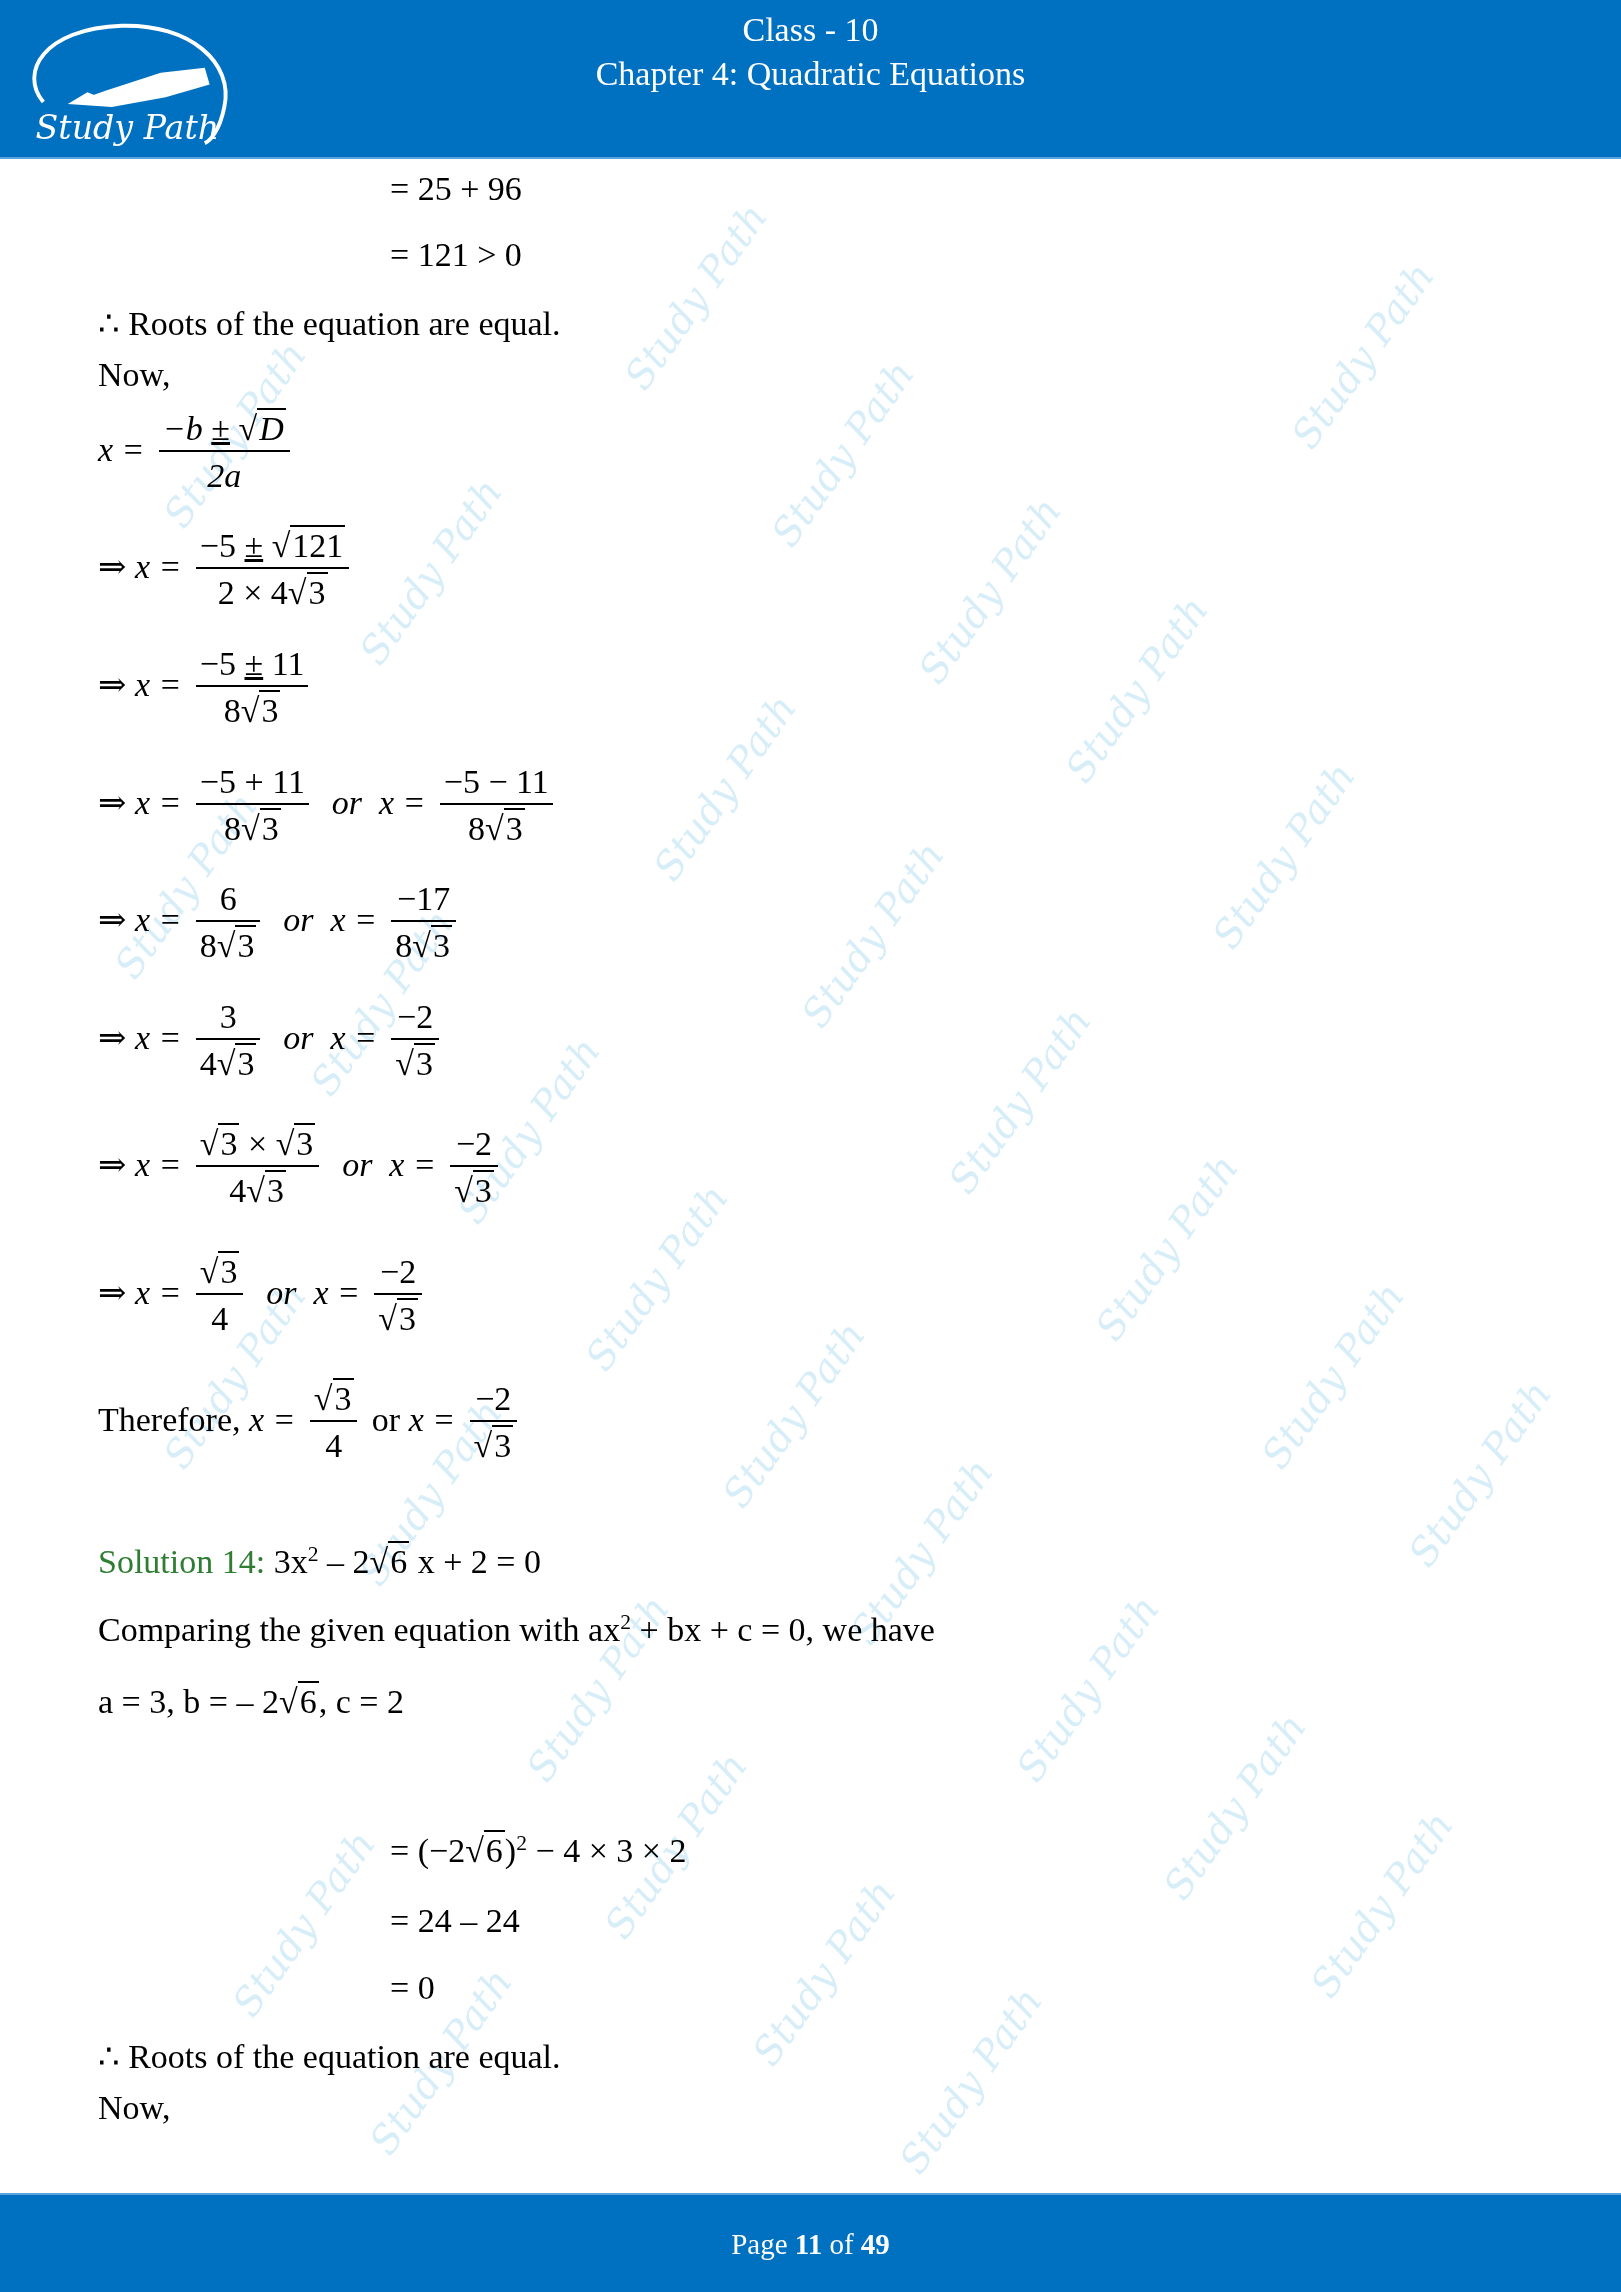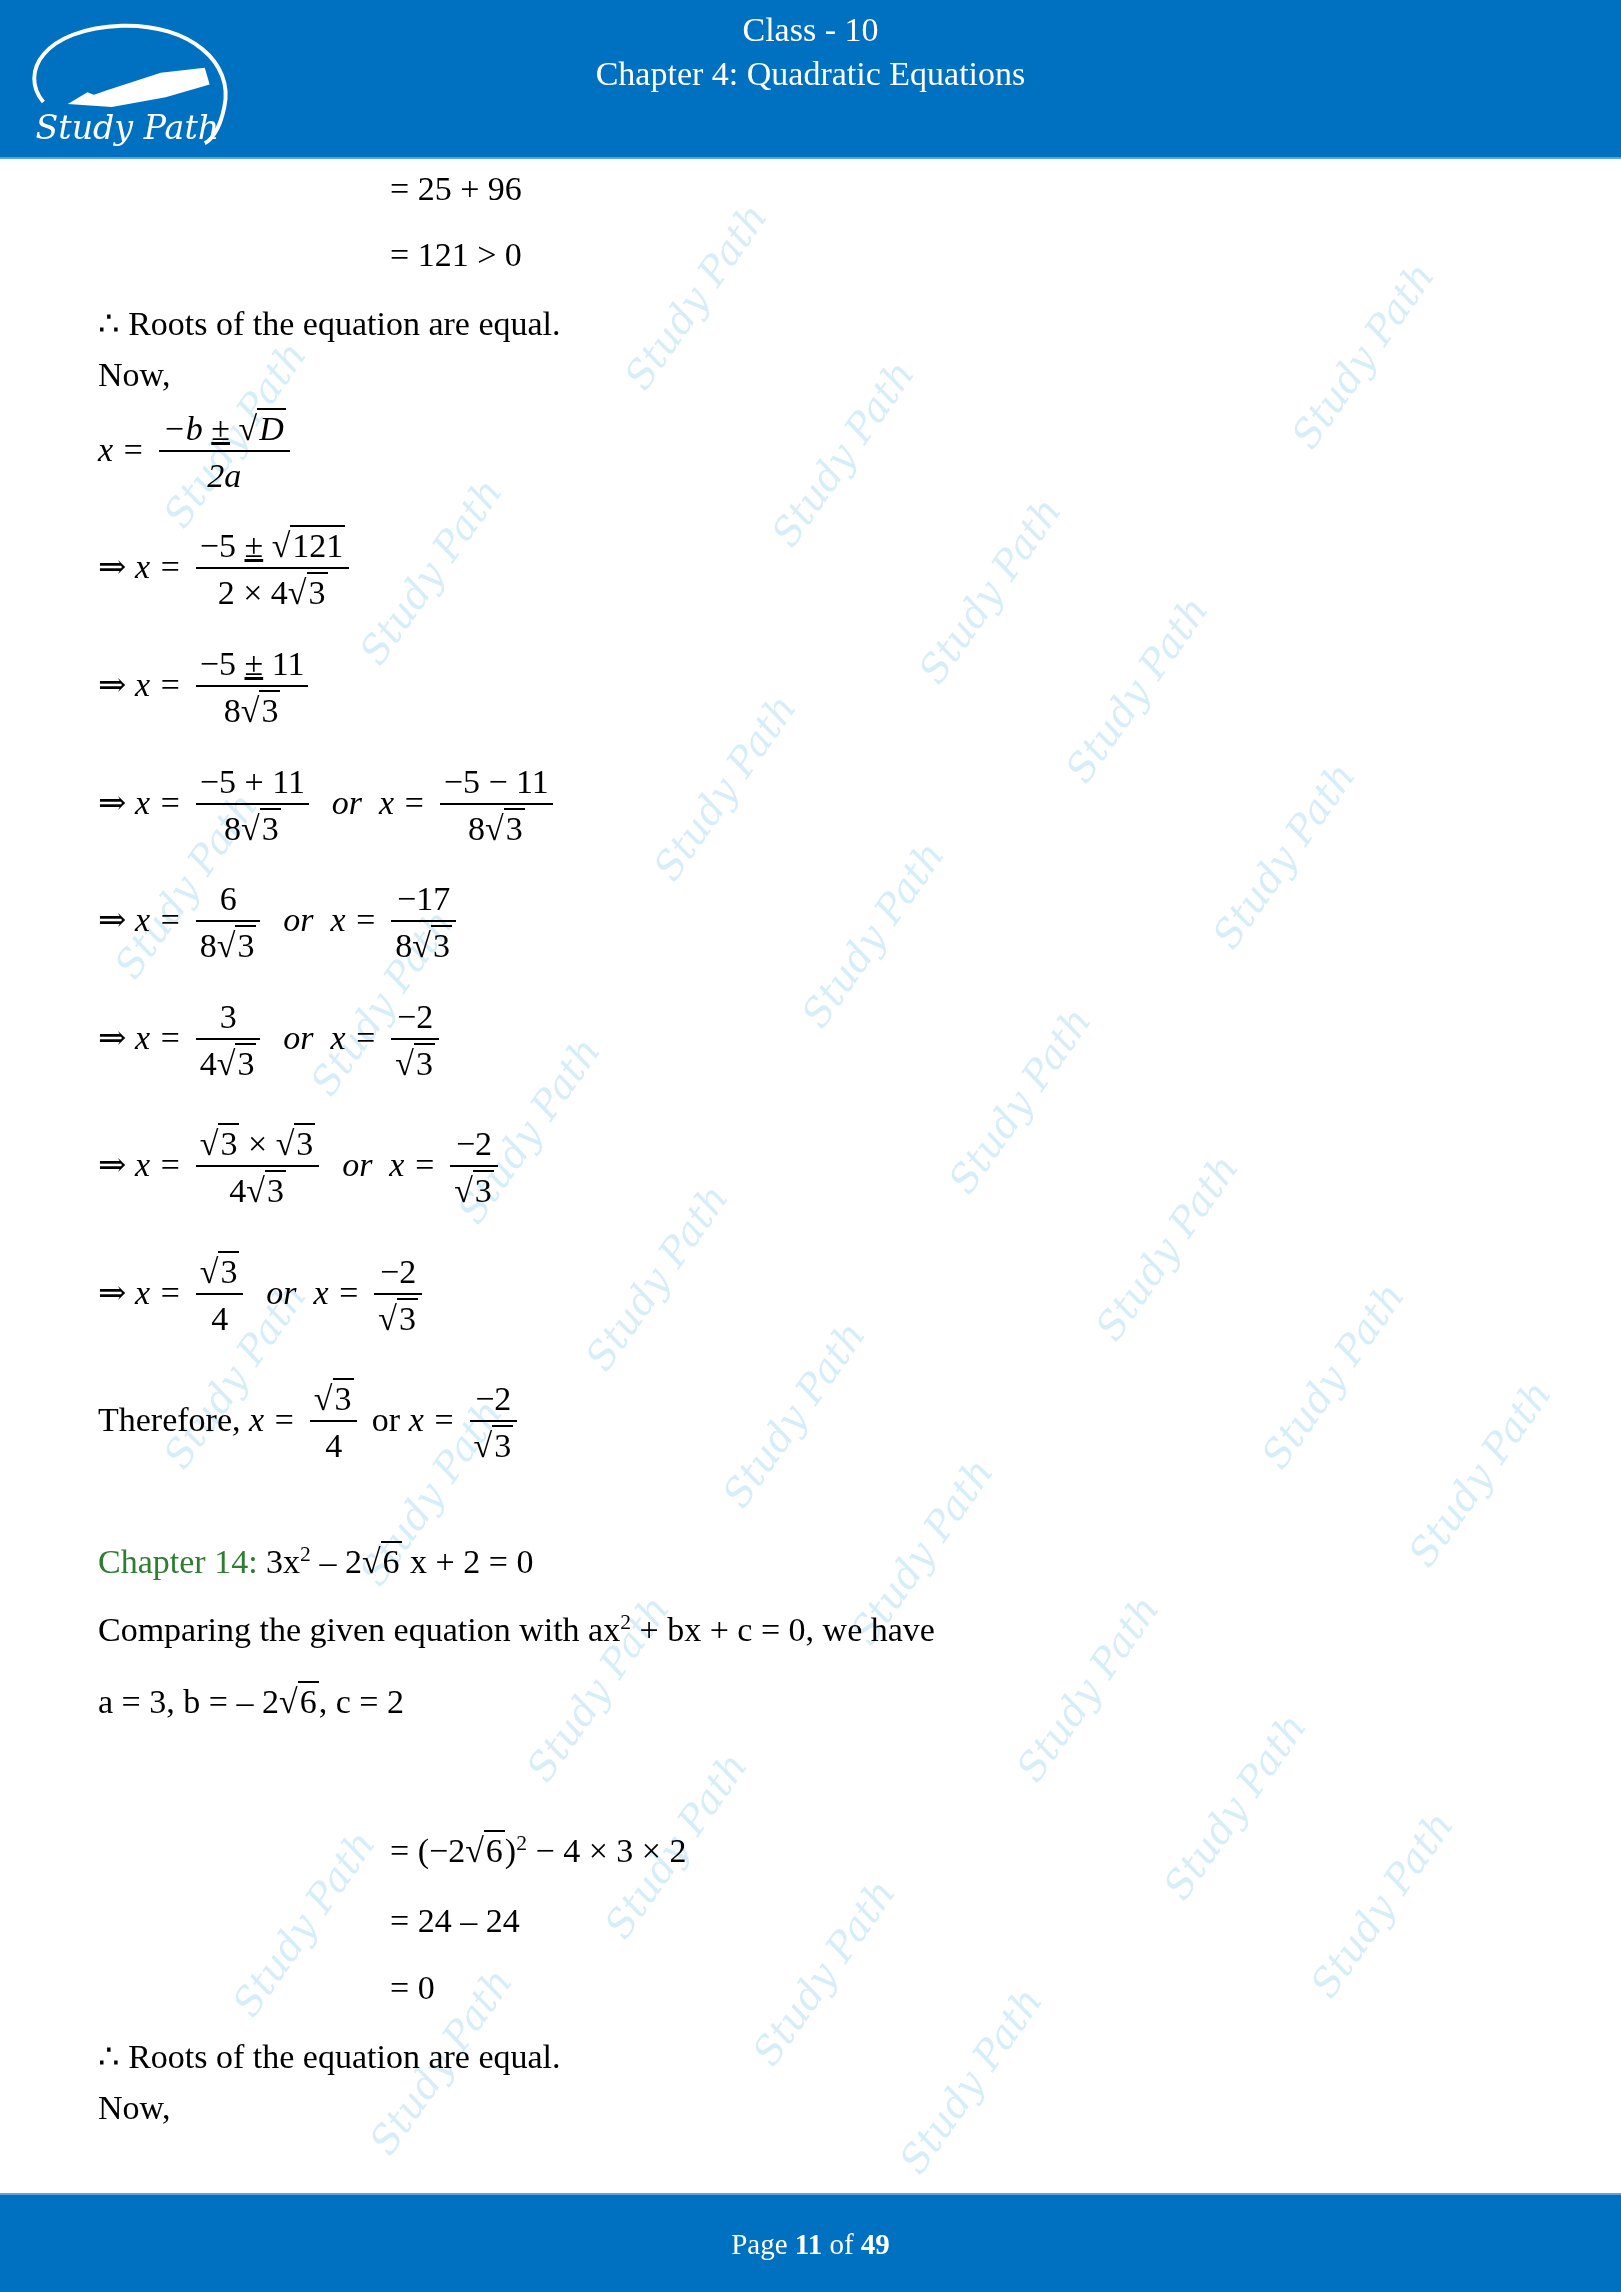--- a/index.html
+++ b/index.html
@@ -168,21 +168,21 @@
   </div>
 
   <div class="line" style="left:98px;top:1377px;">
     <span>Therefore, </span><span class="it">x =</span>
     <span class="frac"><span class="num"><span class="sqrt">√<span class="rad">3</span></span></span><span class="den">4</span></span>
     <span>or </span><span class="it">x =</span>
     <span class="frac"><span class="num">−2</span><span class="den"><span class="sqrt">√<span class="rad">3</span></span></span></span>
   </div>
 
   <div class="line" style="left:98px;top:1542px;">
-    <span class="sol-label">Chapter 14:</span><span> 3x</span><sup>2</sup><span> – 2</span><span class="sqrt">√<span class="rad">6</span></span><span> x + 2 = 0</span>
+    <span class="sol-label">Solution 14:</span><span> 3x</span><sup>2</sup><span> – 2</span><span class="sqrt">√<span class="rad">6</span></span><span> x + 2 = 0</span>
   </div>
   <div class="line" style="left:98px;top:1610px;">
     <span>Comparing the given equation with ax</span><sup>2</sup><span> + bx + c = 0, we have</span>
   </div>
   <div class="line" style="left:98px;top:1682px;">
     <span>a = 3, b = – 2</span><span class="sqrt">√<span class="rad">6</span></span><span>, c = 2</span>
   </div>
   <div class="line math" style="left:390px;top:1831px;">
     <span>= (−2</span><span class="sqrt">√<span class="rad">6</span></span><span>)</span><sup>2</sup><span> − 4 × 3 × 2</span>
   </div>

